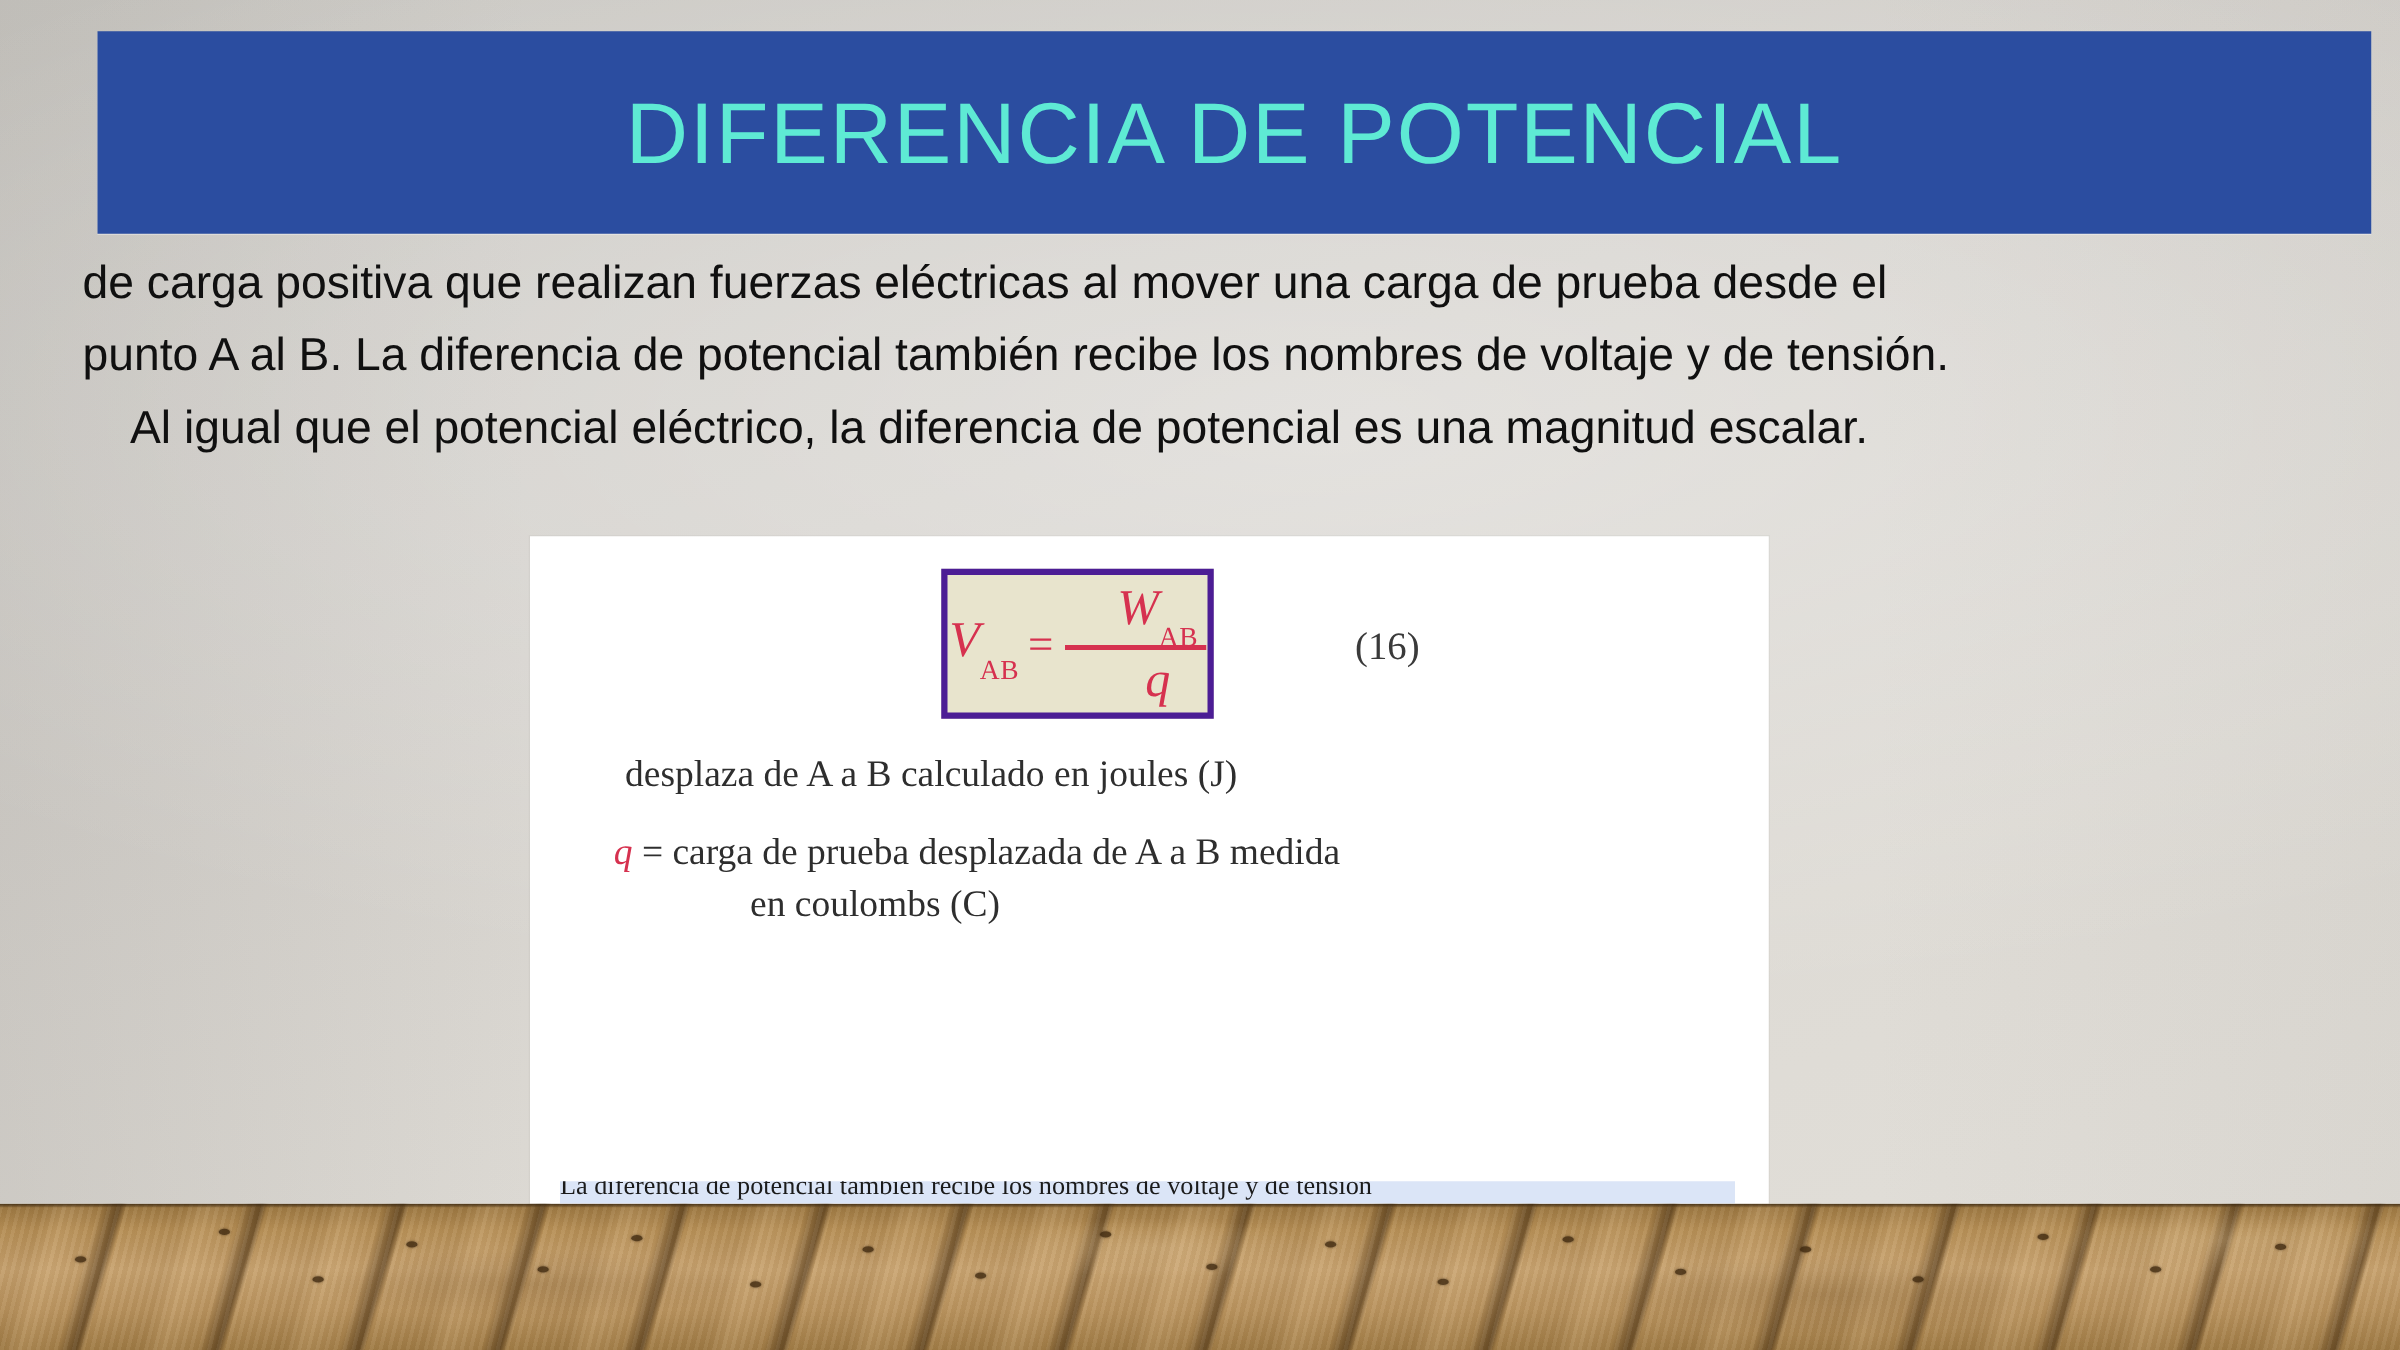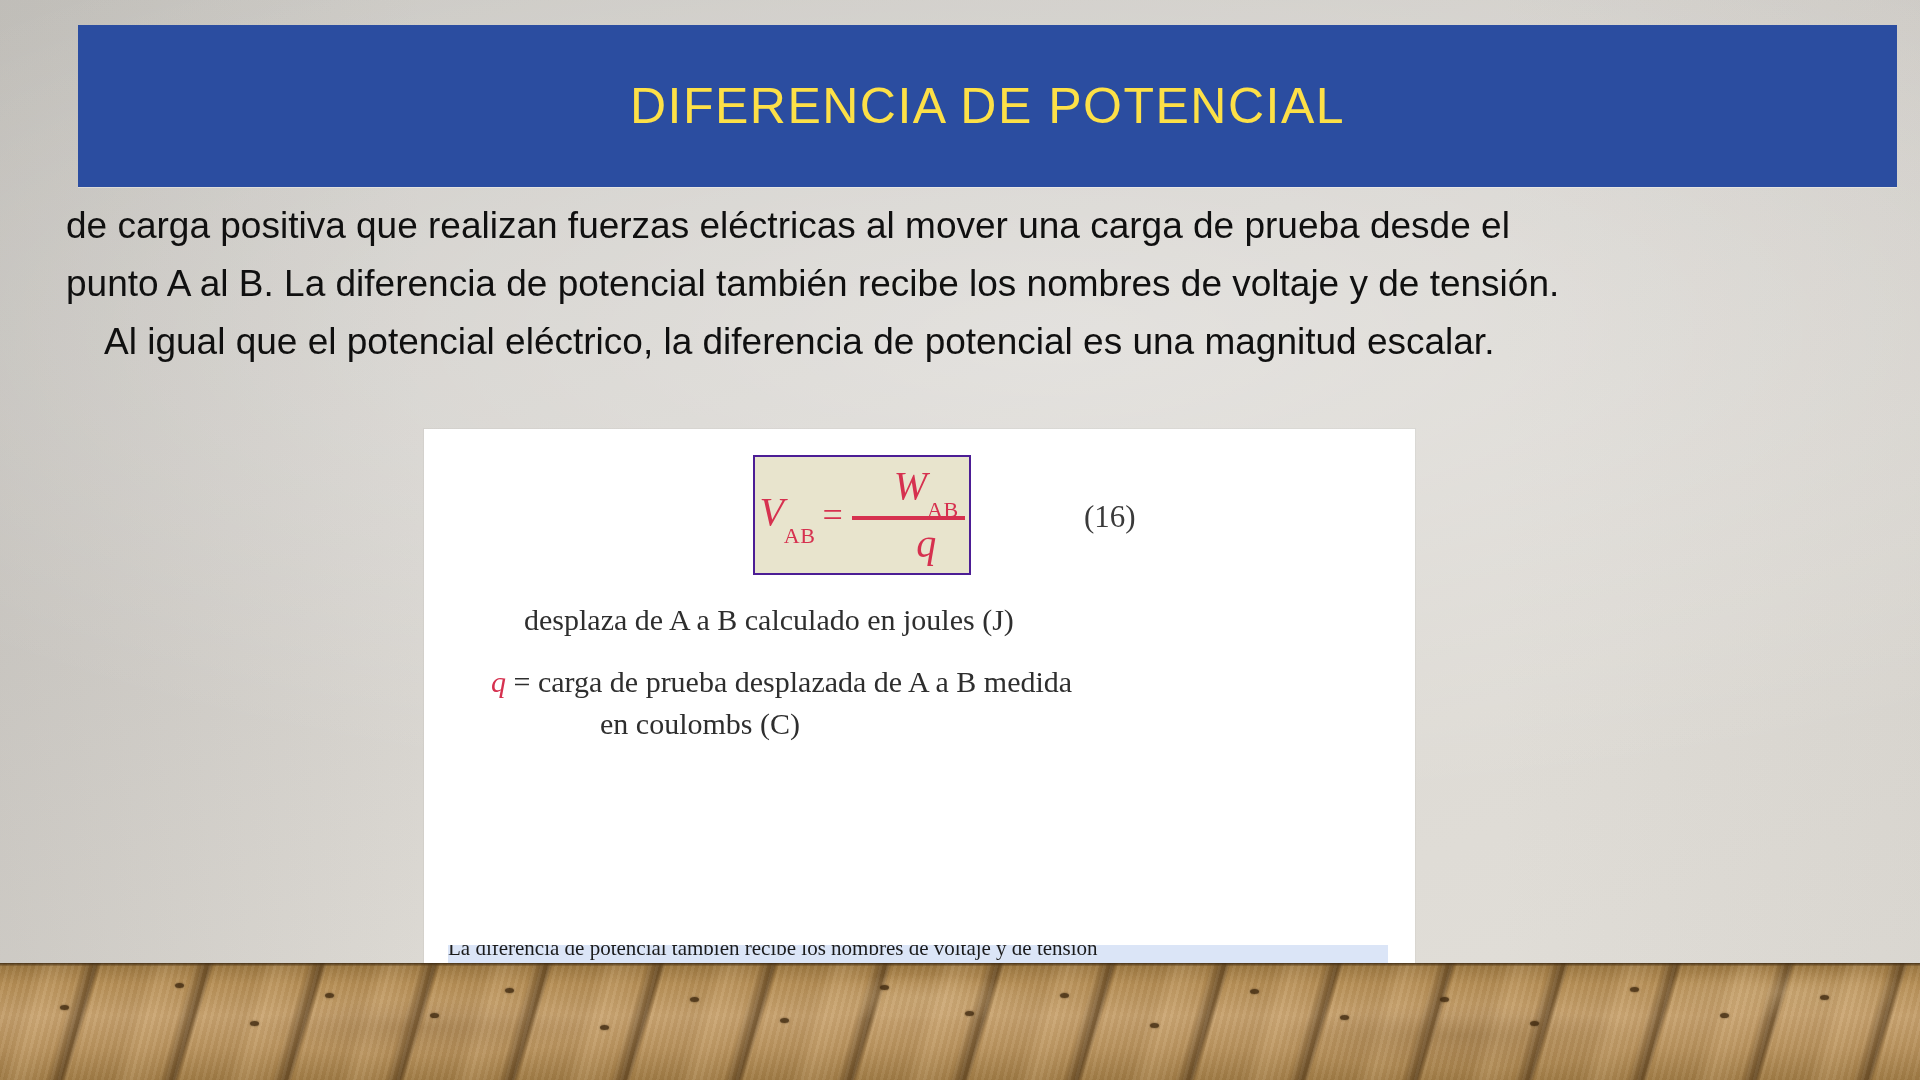--- a/index.html
+++ b/index.html
@@ -94,24 +94,24 @@
     top: 25px;
     width: 1819px;
     height: 162px;
     background: #2b4da0;
     display: flex;
     align-items: center;
     justify-content: center;
     box-shadow: 0 1px 0 rgba(255,255,255,0.35);
   }
   .title-text {
-    color: #fde047;
+    color: #5eead4;
     font-family: "Liberation Sans", sans-serif;
     font-weight: 300;
-    font-size: 50px;
+    font-size: 69px;
     letter-spacing: 1.5px;
     line-height: 1;
     white-space: nowrap;
     transform: scaleX(1.0);
   }
 
   
   .body-text {
     position: absolute;
     left: 66px;
@@ -147,21 +147,21 @@
     width: 991px;
     height: 124px;
   }
   .eq-box {
     position: absolute;
     left: 329px;
     top: 0;
     width: 218px;
     height: 120px;
     background: #e8e4cd;
-    border: 2px solid #4c1d95;
+    border: 5px solid #4c1d95;
     box-sizing: border-box;
     display: flex;
     align-items: center;
     justify-content: center;
   }
   .eq-inner {
     display: flex;
     align-items: center;
     color: #d6314f;
     font-family: "Liberation Serif", serif;
@@ -216,21 +216,21 @@
     width: 991px;
     font-family: "Liberation Serif", serif;
     color: #2e2e2e;
     font-size: 30px;
     line-height: 42px;
   }
   .def-block { margin-bottom: 20px; }
   .def-line1 { white-space: nowrap; }
   .def-line2 { padding-left: 176px; white-space: nowrap; }
   .def-block.w .def-line1 { padding-left: 82px; }
-  .def-block.w .def-line2 { padding-left: 100px; }
+  .def-block.w .def-line2 { padding-left: 76px; }
   .def-block.q .def-line1 { padding-left: 67px; }
   .def-block.q .def-line2 { padding-left: 176px; }
   .sym {
     color: #d6314f;
     font-style: italic;
     font-weight: 500;
   }
   .sym .sub {
     font-size: 20px;
     font-style: normal;

